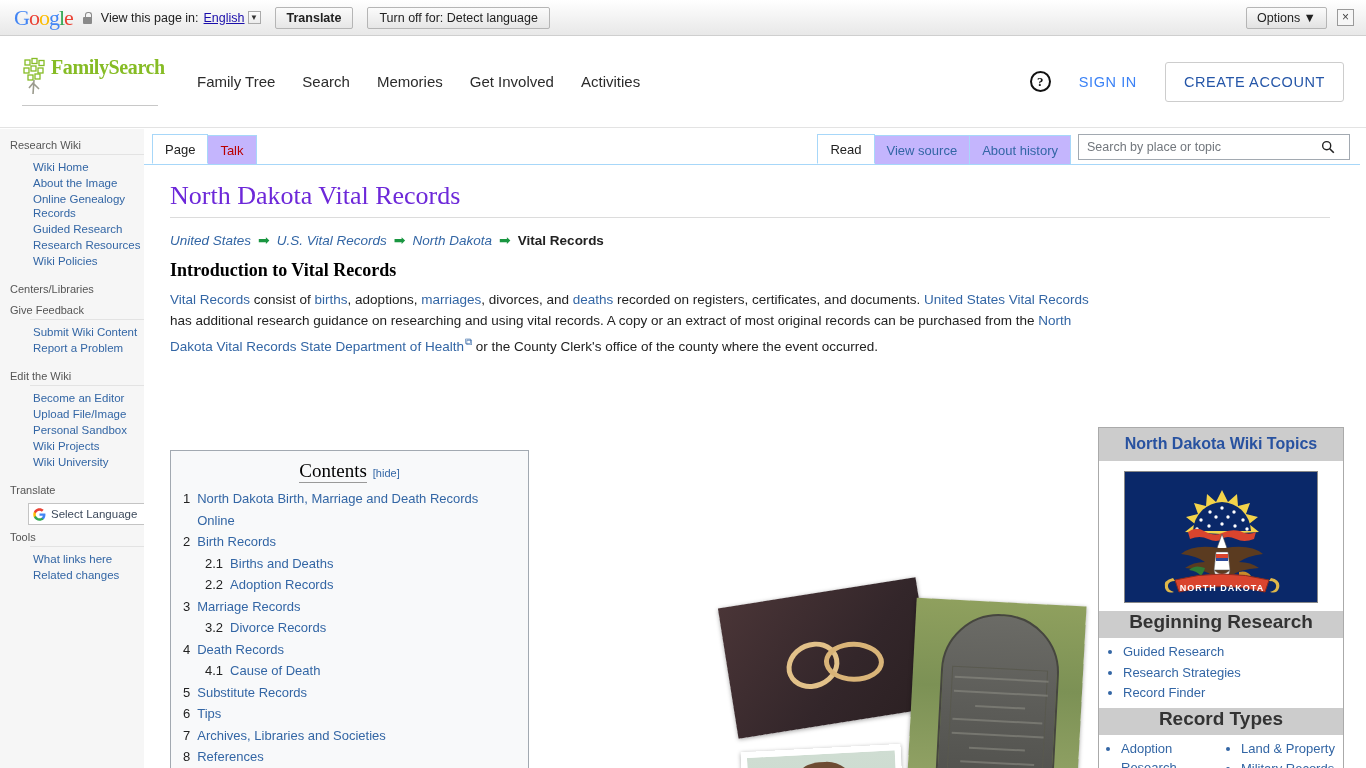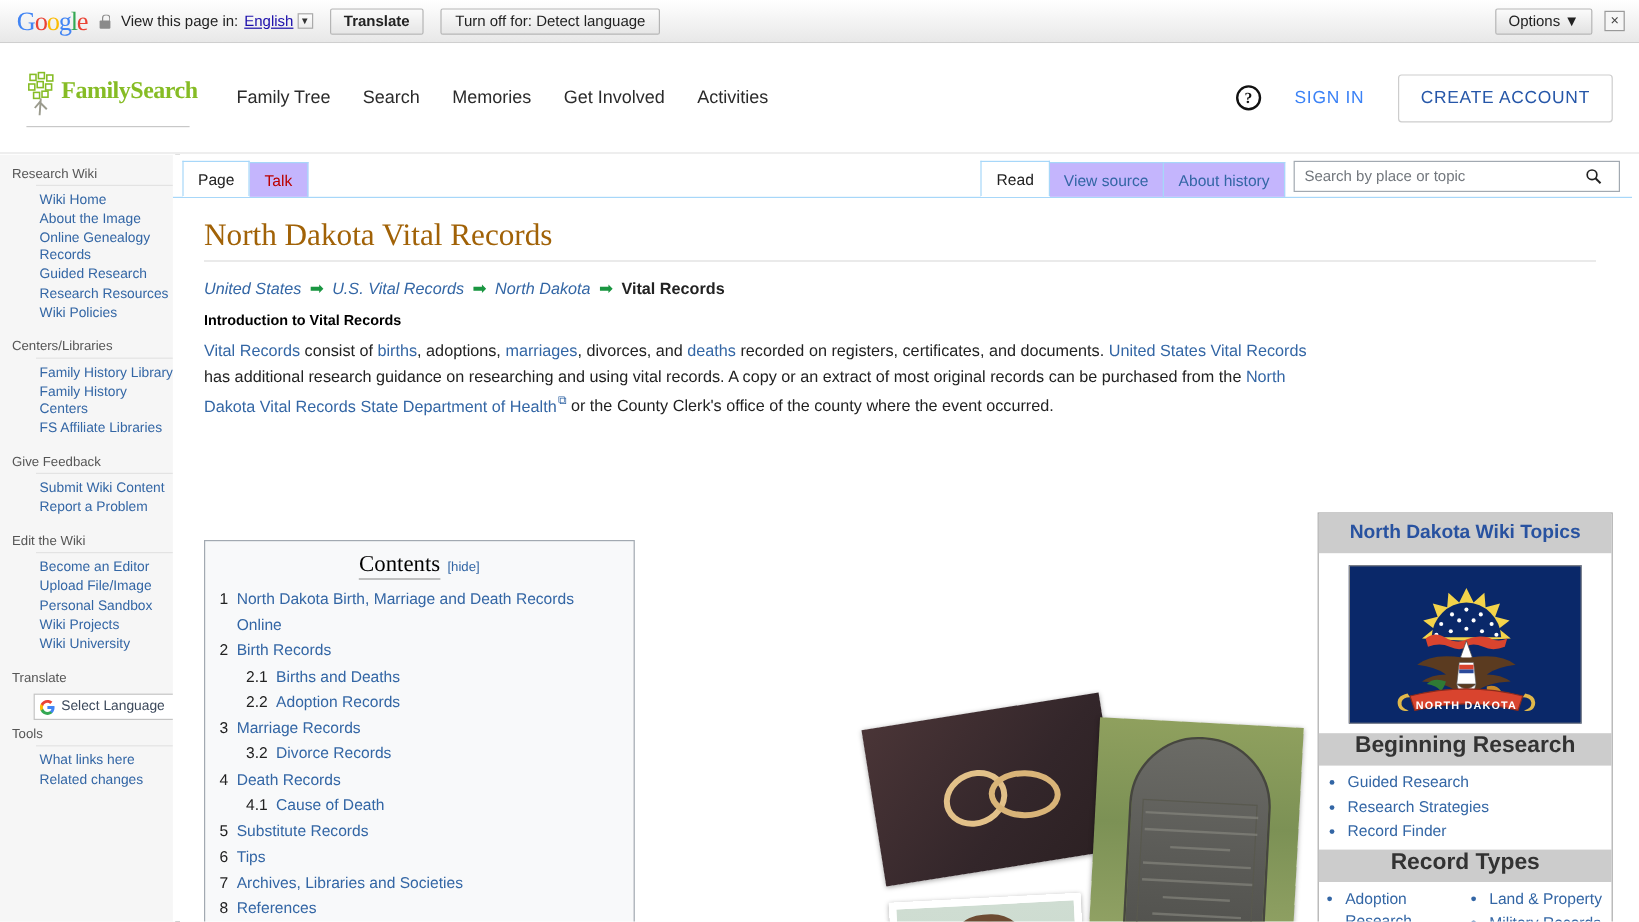--- a/index.html
+++ b/index.html
@@ -49,21 +49,21 @@
   #tb-close { margin-left:10px; margin-right:4px; width:17px; height:17px; border:1px solid #9a9a9a;
     background:#f6f6f6; color:#444; font-size:12px; line-height:15px; text-align:center; cursor:pointer;}
 
   
   #fs-header {
     position:absolute; top:36px; left:0; width:1366px; height:92px;
     background:#fff; border-bottom:1px solid #e3e3e3;
     display:flex; align-items:center;
   }
   #fs-logo-wrap { margin-left:22px; display:flex; flex-direction:column; width:145px; }
-  #fs-logo { display:flex; align-items:center; height:42px; }
+  #fs-logo { display:flex; align-items:flex-start; height:42px; }
   #fs-tree { width:32px; height:38px; }
   #fs-word { font-family:"Liberation Serif", serif; font-weight:bold; font-size:20px; color:#86bc25; letter-spacing:-0.4px; margin-left:-3px; line-height:1; padding-bottom:5px;}
   #fs-logo-rule { margin-top:6px; border-bottom:1px solid #c8c8c8; width:136px; }
   #fs-nav { display:flex; margin-left:30px; gap:27px; }
   .fs-nav-item { font-size:15px; color:#2b2b2b; cursor:pointer; }
   #fs-right { margin-left:auto; display:flex; align-items:center; margin-right:22px; gap:0; }
   #help-icon { width:21px; height:21px; border:2px solid #111; border-radius:50%; color:#111; font-size:13px; font-weight:bold;
     text-align:center; line-height:18px; cursor:pointer; font-family:"Liberation Serif",serif;}
   #sign-in { margin-left:28px; font-size:14.5px; color:#3b82f6; letter-spacing:0.6px; cursor:pointer; }
   #create-account { margin-left:28px; font-size:14.5px; color:#2556a8; letter-spacing:0.6px; cursor:pointer;
@@ -97,27 +97,27 @@
   }
   .wtab.selected { background:#fff; border-bottom:1px solid #fff; color:#222; position:relative; z-index:2; }
   .wtab.new { color:#ba0000; }
   #wiki-search { display:flex; align-items:center; width:272px; height:26px; margin:0 10px 4px 8px;
      border:1px solid #a2a9b1; background:#fff; padding:0 6px;}
   #wiki-search input { border:none; outline:none; width:236px; font-size:12.5px; color:#222; font-family:"Liberation Sans",sans-serif;}
   #wiki-search input::placeholder { color:#72777d; }
   #search-glass { width:14px; height:14px; flex:none; }
 
   #page-body { position:relative; padding:16px 18px 0 26px; height:603px; }
-  #page-title { font-family:"Liberation Serif", serif; font-size:26px; font-weight:normal; color:#a16207;
+  #page-title { font-family:"Liberation Serif", serif; font-size:26px; font-weight:normal; color:#6d28d9;
      margin:0 0 6px 0; padding-bottom:6px; border-bottom:1px solid #dcdcdc; width:1160px;}
   #breadcrumb { font-size:13.5px; margin:14px 0 12px 0; display:flex; align-items:center; flex-wrap:wrap; }
   #breadcrumb .crumb { color:#3366a5; font-style:italic; cursor:pointer; }
   #breadcrumb .crumb.current { color:#222; font-style:normal; font-weight:bold; cursor:default;}
   .arrow { color:#1a9641; margin:0 7px; font-size:14px; }
-  #intro-head { font-size:12px; font-weight:bold; color:#000; margin:0 0 8px 0; }
+  #intro-head { font-size:18px; font-weight:bold; color:#000; margin:0 0 8px 0;font-family:Liberation Serif, serif; }
   #intro-p { font-size:13.5px; line-height:21px; color:#222; width:920px; margin:0; }
   #intro-p a { color:#3366a5; text-decoration:none; cursor:pointer; }
   .extlink::after { content:"⧉"; font-size:10px; margin-left:1px; vertical-align:super; }
 
   
   #toc { position:absolute; left:26px; top:285px; width:359px; background:#f8f9fa;
      border:1px solid #a2a9b1; padding:7px 12px 12px 12px; }
   #toc-title { text-align:center; font-family:"Liberation Serif",serif; font-size:19px; color:#000; margin:2px 0 6px 0;}
   #toc-title .tt { border-bottom:1px solid #999; padding-bottom:1px; }
   #toc-hide { font-family:"Liberation Sans",sans-serif; font-size:11px; color:#3366a5; margin-left:6px; cursor:pointer; }
@@ -233,31 +233,20 @@
       <li>
           <a>Research Resources</a>
         </li>
       <li>
           <a>Wiki Policies</a>
         </li>
     </ul>
   </div>
   <div class="sb-group">
     <div class="sb-head">Centers/Libraries</div>
-    <ul class="sb-list">
-      <li>
-          <a>Family History Library</a>
-        </li>
-      <li>
-          <a>Family History Centers</a>
-        </li>
-      <li>
-          <a>FS Affiliate Libraries</a>
-        </li>
-    </ul>
   </div>
   <div class="sb-group">
     <div class="sb-head">Give Feedback</div>
     <ul class="sb-list">
       <li>
           <a>Submit Wiki Content</a>
         </li>
       <li>
           <a>Report a Problem</a>
         </li>

